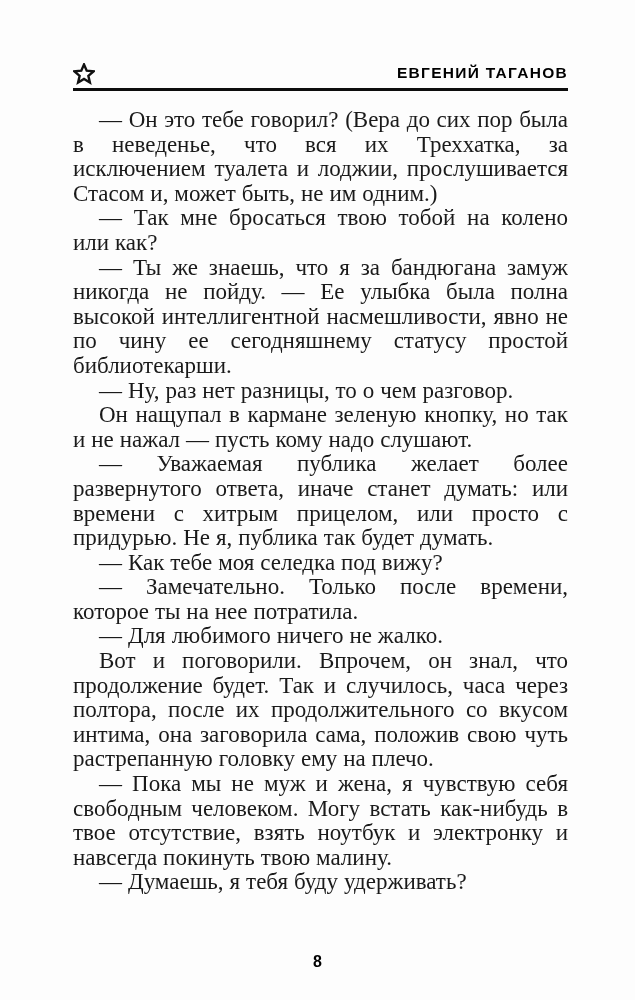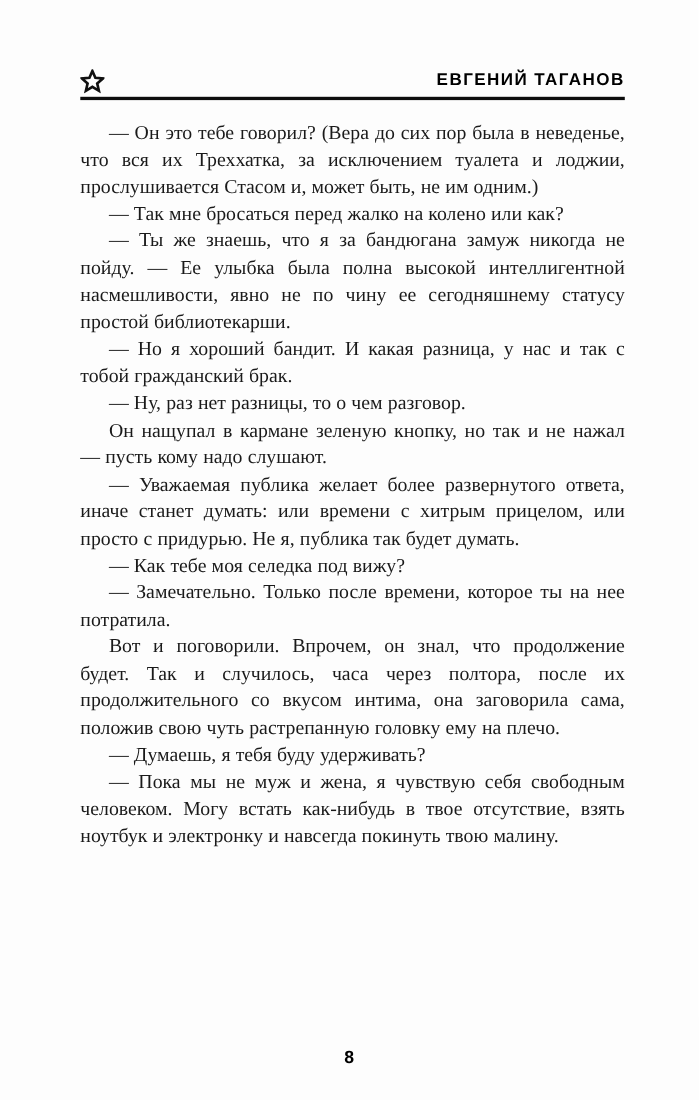--- a/index.html
+++ b/index.html
@@ -64,21 +64,21 @@
   
   .text-column {
     position: absolute;
     left: 73px;
     top: 108px;
     width: 495px;
   }
 
   .para {
     margin: 0;
-    font-size: 18px;
+    font-size: 23px;
     line-height: 24.6px;
     text-align: justify;
     text-justify: inter-word;
     text-indent: 26px;
     hyphens: manual;
     word-spacing: 0.2px;
   }
 
   
   .folio {
@@ -104,28 +104,28 @@
         <path d="M12 1.6 L14.95 8.45 L22.4 9.1 L16.75 14.0 L18.45 21.3 L12 17.4 L5.55 21.3 L7.25 14.0 L1.6 9.1 L9.05 8.45 Z" fill="#ffffff" stroke="#111111" stroke-width="2.6" stroke-linejoin="miter"></path>
       </svg>
     </span>
     <span class="author-name">ЕВГЕНИЙ ТАГАНОВ</span>
   </div>
 
   <div class="head-rule"></div>
 
   <div class="text-column">
     <p class="para">— Он это тебе говорил? (Вера до сих пор была в неведенье, что вся их Треххатка, за исключением туалета и лоджии, прослушивается Стасом и, может быть, не им одним.)</p>
-    <p class="para">— Так мне бросаться перед жалко на колено или как?</p>
+    <p class="para">— Так мне бросаться твою тобой на колено или как?</p>
     <p class="para">— Ты же знаешь, что я за бандюгана замуж никогда не пойду. — Ее улыбка была полна высокой интеллигентной насмешливости, явно не по чину ее сегодняшнему статусу простой библиотекарши.</p>
-    <p class="para">— Но я хороший бандит. И какая разница, у нас и так с тобой гражданский брак.</p>
     <p class="para">— Ну, раз нет разницы, то о чем разговор.</p>
     <p class="para">Он нащупал в кармане зеленую кнопку, но так и не нажал — пусть кому надо слушают.</p>
     <p class="para">— Уважаемая публика желает более развернутого ответа, иначе станет думать: или времени с хитрым прицелом, или просто с придурью. Не я, публика так будет думать.</p>
     <p class="para">— Как тебе моя селедка под вижу?</p>
     <p class="para">— Замечательно. Только после времени, которое ты на нее потратила.</p>
+    <p class="para">— Для любимого ничего не жалко.</p>
     <p class="para">Вот и поговорили. Впрочем, он знал, что продолжение будет. Так и случилось, часа через полтора, после их продолжительного со вкусом интима, она заговорила сама, положив свою чуть растрепанную головку ему на плечо.</p>
+    <p class="para">— Пока мы не муж и жена, я чувствую себя свободным человеком. Могу встать как-нибудь в твое отсутствие, взять ноутбук и электронку и навсегда покинуть твою малину.</p>
     <p class="para">— Думаешь, я тебя буду удерживать?</p>
-    <p class="para">— Пока мы не муж и жена, я чувствую себя свободным человеком. Могу встать как-нибудь в твое отсутствие, взять ноутбук и электронку и навсегда покинуть твою малину.</p>
   </div>
 
   <div class="folio">8</div>
 
 </div>
 
 </body></html>

